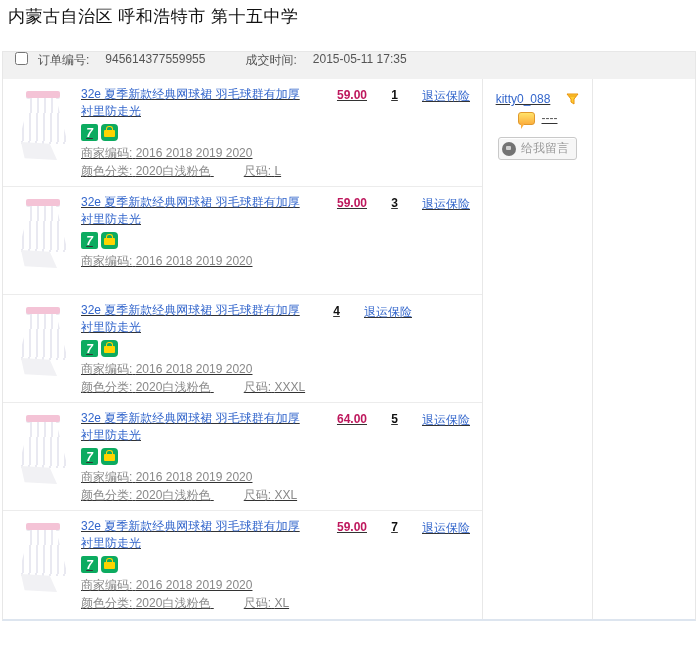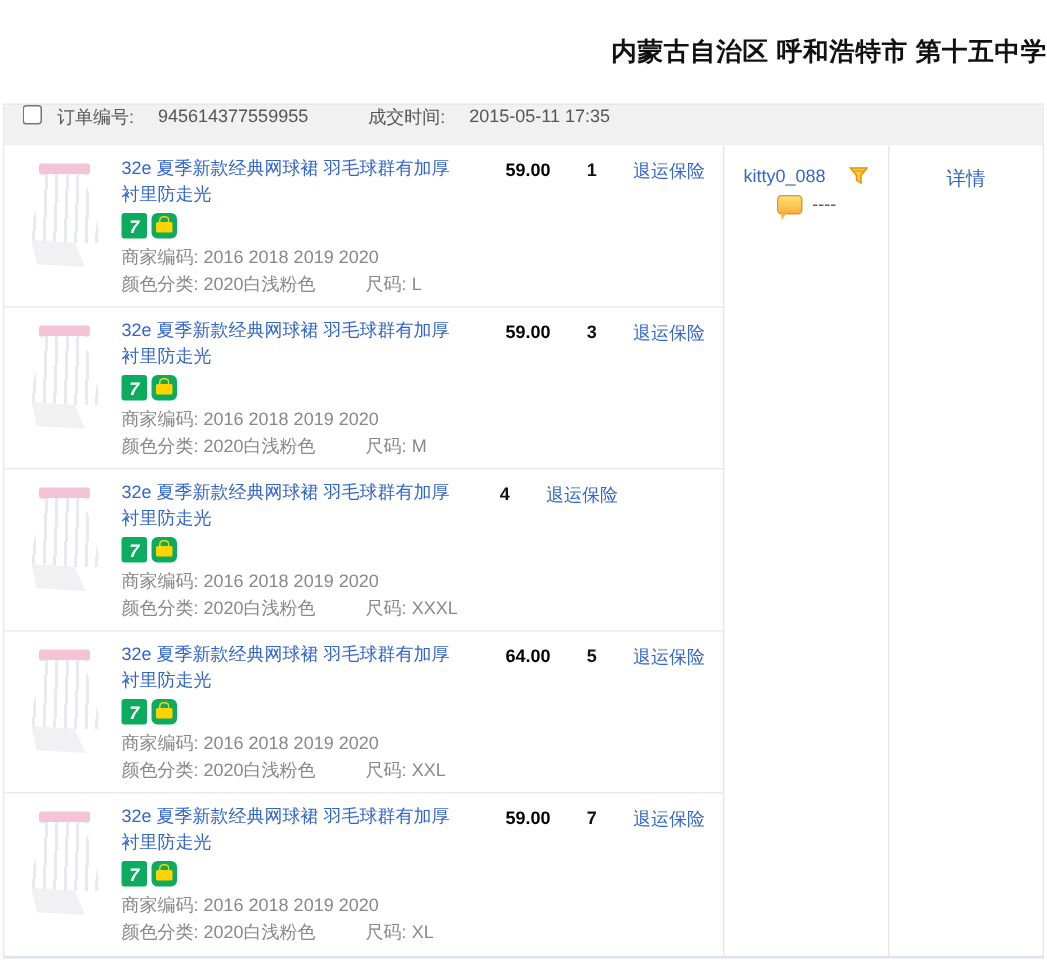--- a/index.html
+++ b/index.html
@@ -5,42 +5,42 @@
   * { box-sizing: border-box; }
   html,body { margin:0; padding:0; }
   body {
     width:698px; height:646px;
     background:#ffffff;
     font-family:"Liberation Sans","DejaVu Sans",sans-serif;
     font-size:12px; color:#333;
     overflow:hidden;
   }
   .page-title {
-    font-size:17px; font-weight:bold; color:#111;
-    margin:24px 0 0 8px; line-height:22px; letter-spacing:0.5px;text-align:right;
+    font-size:17px; font-weight:normal; color:#111;
+    margin:6px 0 0 8px; line-height:22px; letter-spacing:0.5px;
   }
   .order-block {
     margin:23px 2px 0 2px;
     border:1px solid #e7e7e7;
     border-bottom:2px solid #dde5ef;
   }
   
   .order-header {
     height:27px; background:#f1f1f1;
     display:flex; align-items:flex-start;
     color:#555;
   }
   .order-header input[type="checkbox"] {
     width:13px; height:13px; margin:0 10px 0 12px;
   }
   .order-header .lbl { color:#555; }
   .order-header .val { color:#555; margin-left:16px; }
   .order-header .time-lbl { margin-left:40px; }
   
-  .order-body { display:flex; align-items:stretch; background:#fff; }
+  .order-body { display:flex; align-items:stretch; background:#fff;text-decoration:underline; }
   .col-products { width:479px; }
   .col-buyer {
     width:110px; border-left:1px solid #e8e8e8;
     text-align:center; padding-top:13px;
   }
   .col-status {
     flex:1; border-left:1px solid #e8e8e8;
     text-align:center; padding-top:12px;
   }
   
@@ -89,21 +89,21 @@
   }
   .badge-bag .bag::before {
     content:""; position:absolute; top:-4px; left:2px;
     width:5px; height:3px;
     border:1.5px solid #ffd400; border-bottom:none;
     border-radius:3px 3px 0 0;
   }
   .meta { color:#888; line-height:18px; }
   .meta .size-lbl { margin-left:30px; }
   .price {
-    width:58px; text-align:right; font-weight:bold; color:#000000;
+    width:58px; text-align:right; font-weight:bold; color:#be185d;
     margin-top:2px; font-size:12px;
   }
   .qty { width:55px; text-align:center; font-weight:bold; color:#111; margin-top:2px; }
   .insurance-link {
     margin-top:2px; color:#3366cc; text-decoration:none; cursor:pointer;
   }
   
   .buyer-line { display:flex; justify-content:center; align-items:center; gap:16px; }
   .buyer-link { color:#3366cc; text-decoration:none; cursor:pointer; }
   .funnel-icon { width:13px; height:13px; display:inline-block; }
@@ -201,26 +201,20 @@
             <a class="title-link">32e 夏季新款经典网球裙 羽毛球群有加厚衬里防走光</a>
             <div class="badges">
               <span class="badge-7">7</span>
               <span class="badge-bag">
                 <span class="bag"></span>
               </span>
             </div>
             <div class="meta">
               <span>商家编码:</span>
               <span>2016 2018 2019 2020</span>
-            </div>
-            <div class="meta">
-              <span>颜色分类:</span>
-              <span>2020白浅粉色</span>
-              <span class="size-lbl">尺码:</span>
-              <span>M</span>
             </div>
           </div>
           <div class="price">59.00</div>
           <div class="qty">3</div>
           <a class="insurance-link">退运保险</a>
         </div>
 
         <div class="product-row">
           <div class="thumb">
             <span class="skirt-band"></span>
@@ -316,20 +310,23 @@
         <a class="buyer-link">kitty0_088</a>
         <svg class="funnel-icon" viewBox="0 0 13 13">
           <path d="M1 1 L12 1 L8 6 L8 11 L5 9 L5 6 Z" fill="#ffcc33" stroke="#e8920c" stroke-width="1"></path>
           <line x1="3" y1="3" x2="10" y2="3" stroke="#e8920c" stroke-width="0.8"></line>
         </svg>
       </div>
       <div class="memo-line">
         <span class="bubble-icon"></span>
         <span>----</span>
       </div>
+      <div class="leave-msg">
+        <span class="msg-circle"></span>
+        <span>给我留言</span>
+      </div>
     </div>
 
     <div class="col-status">
-      <a class="detail-link">详情</a>
     </div>
 
   </div>
 </div>
 
 </body></html>

